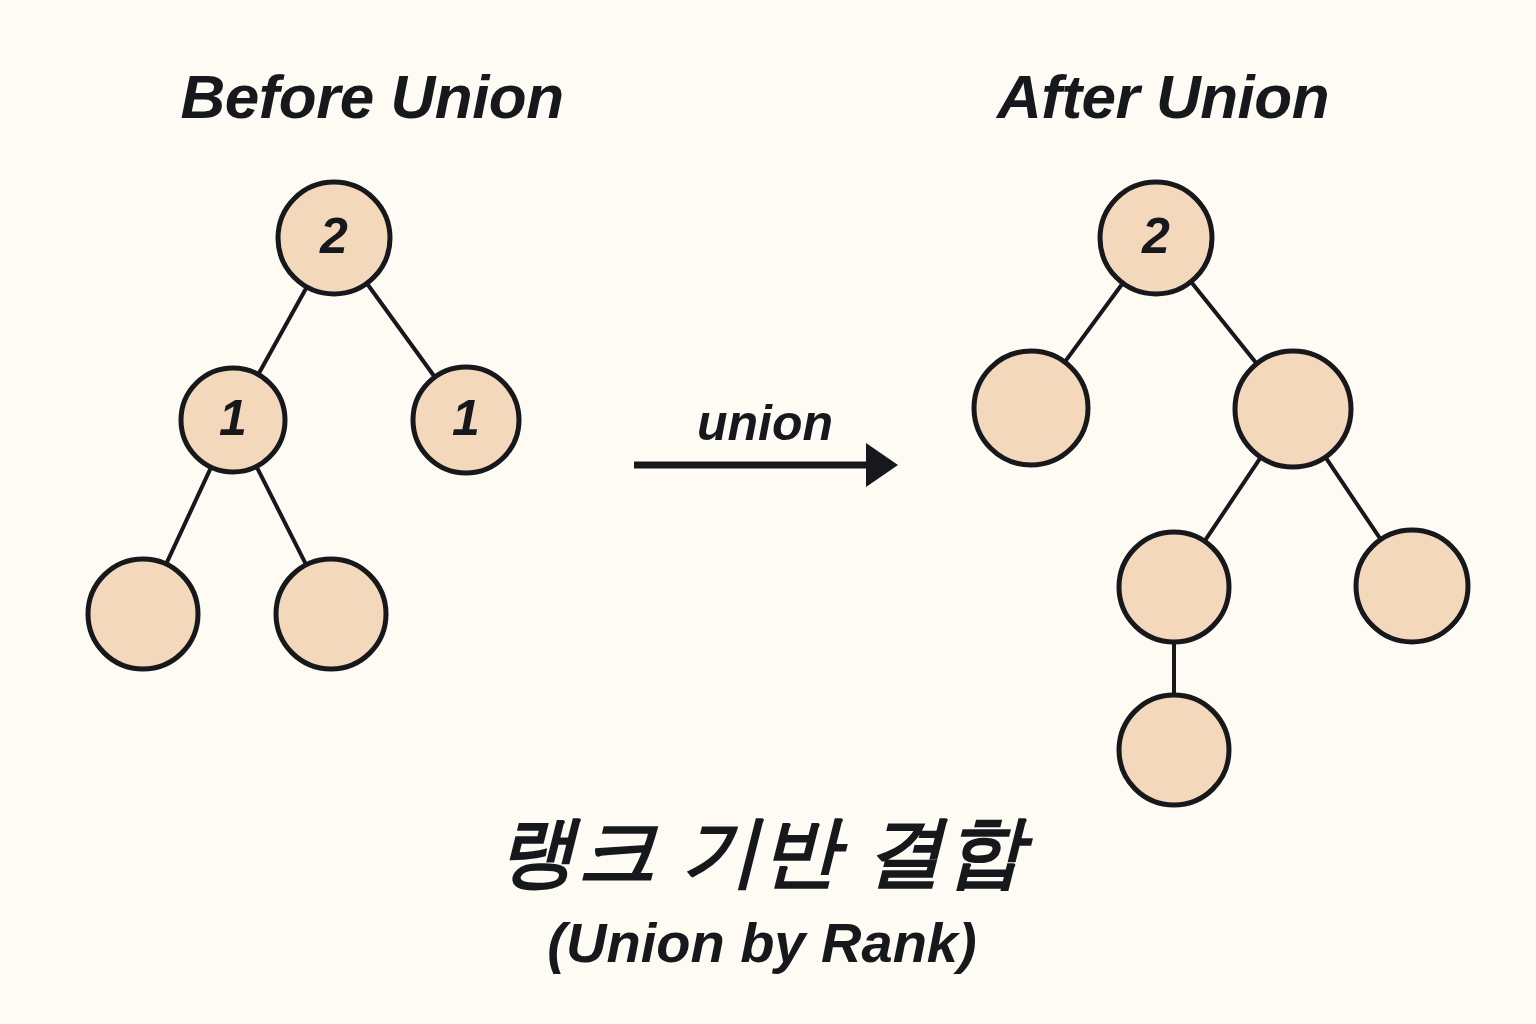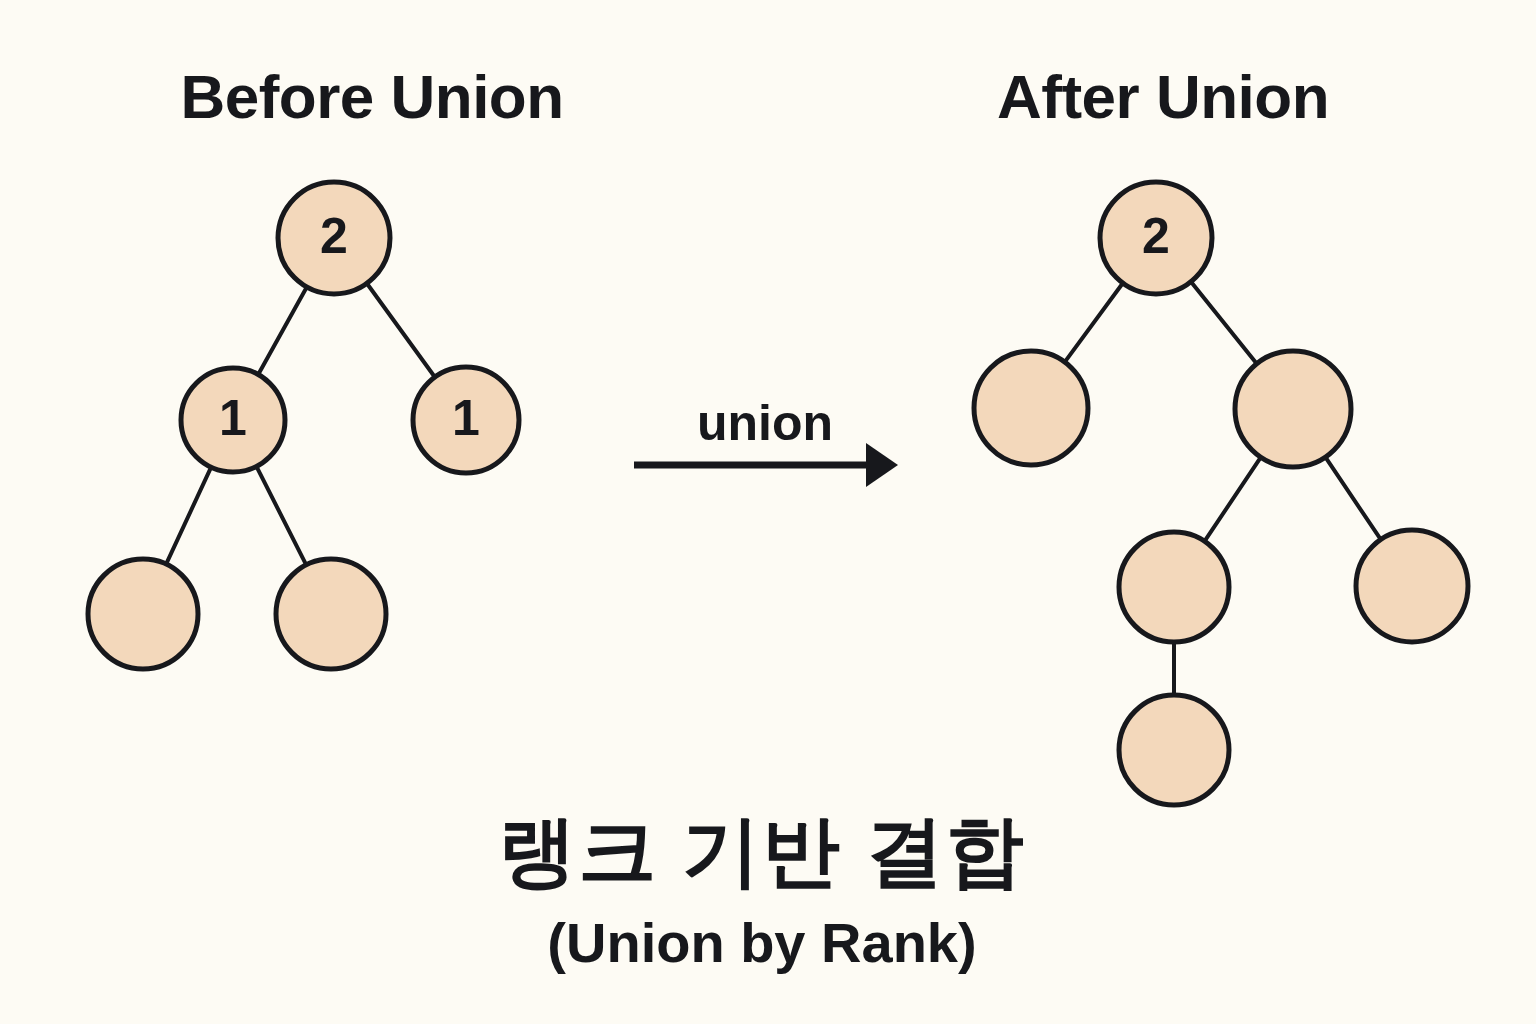--- a/index.html
+++ b/index.html
@@ -10,20 +10,21 @@
     width: 1536px;
     height: 1024px;
     background: #fdfbf4;
     font-family: "Liberation Sans", "DejaVu Sans", sans-serif;
     overflow: hidden;
   }
   #stage {
     position: relative;
     width: 1512px;
     height: 1024px;
+    font-style: italic;
   }
   svg.diagram {
     position: absolute;
     top: 0;
     left: 0;
     width: 1536px;
     height: 1024px;
     display: block;
   }
   .panel-title {

